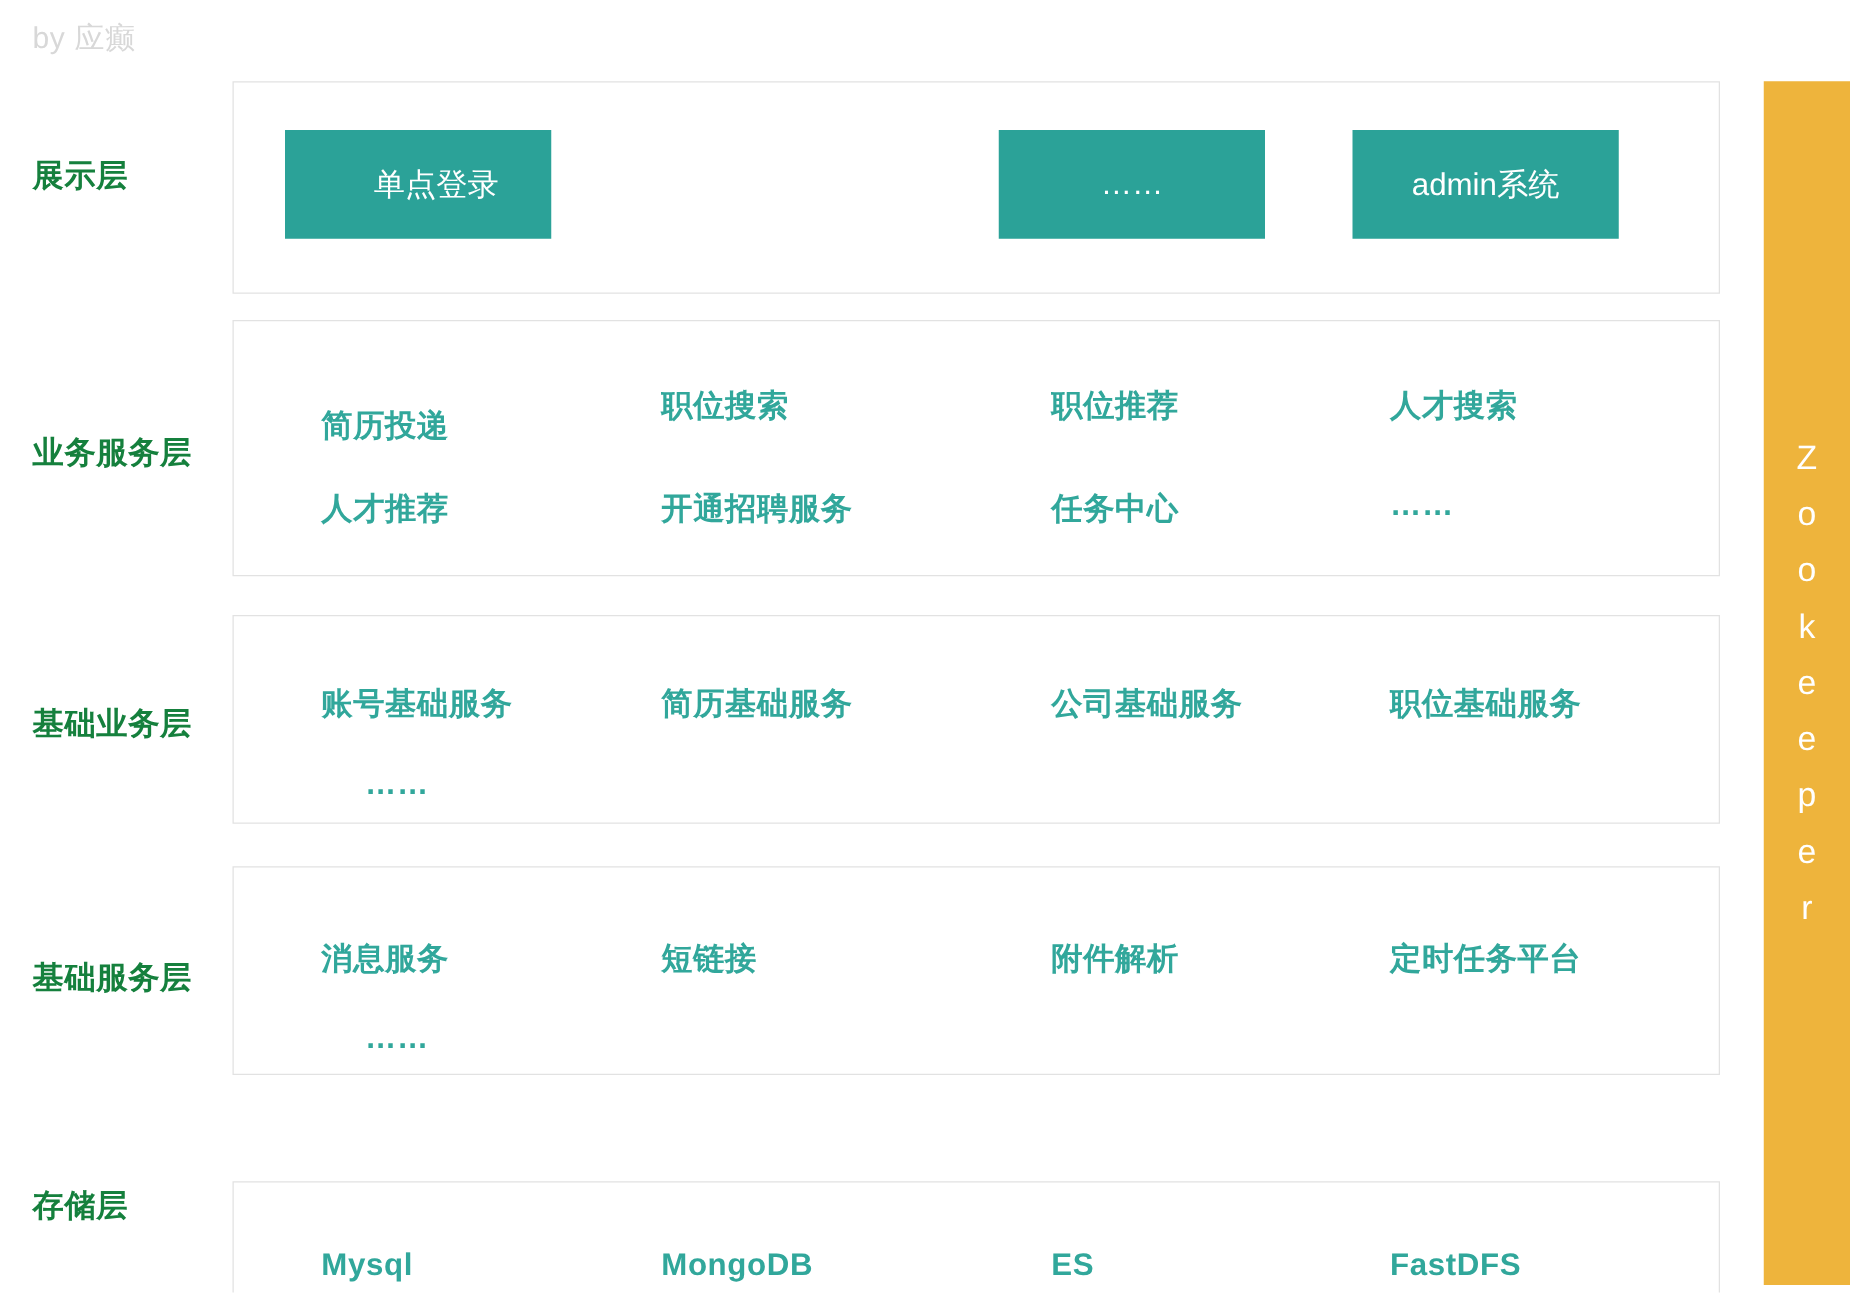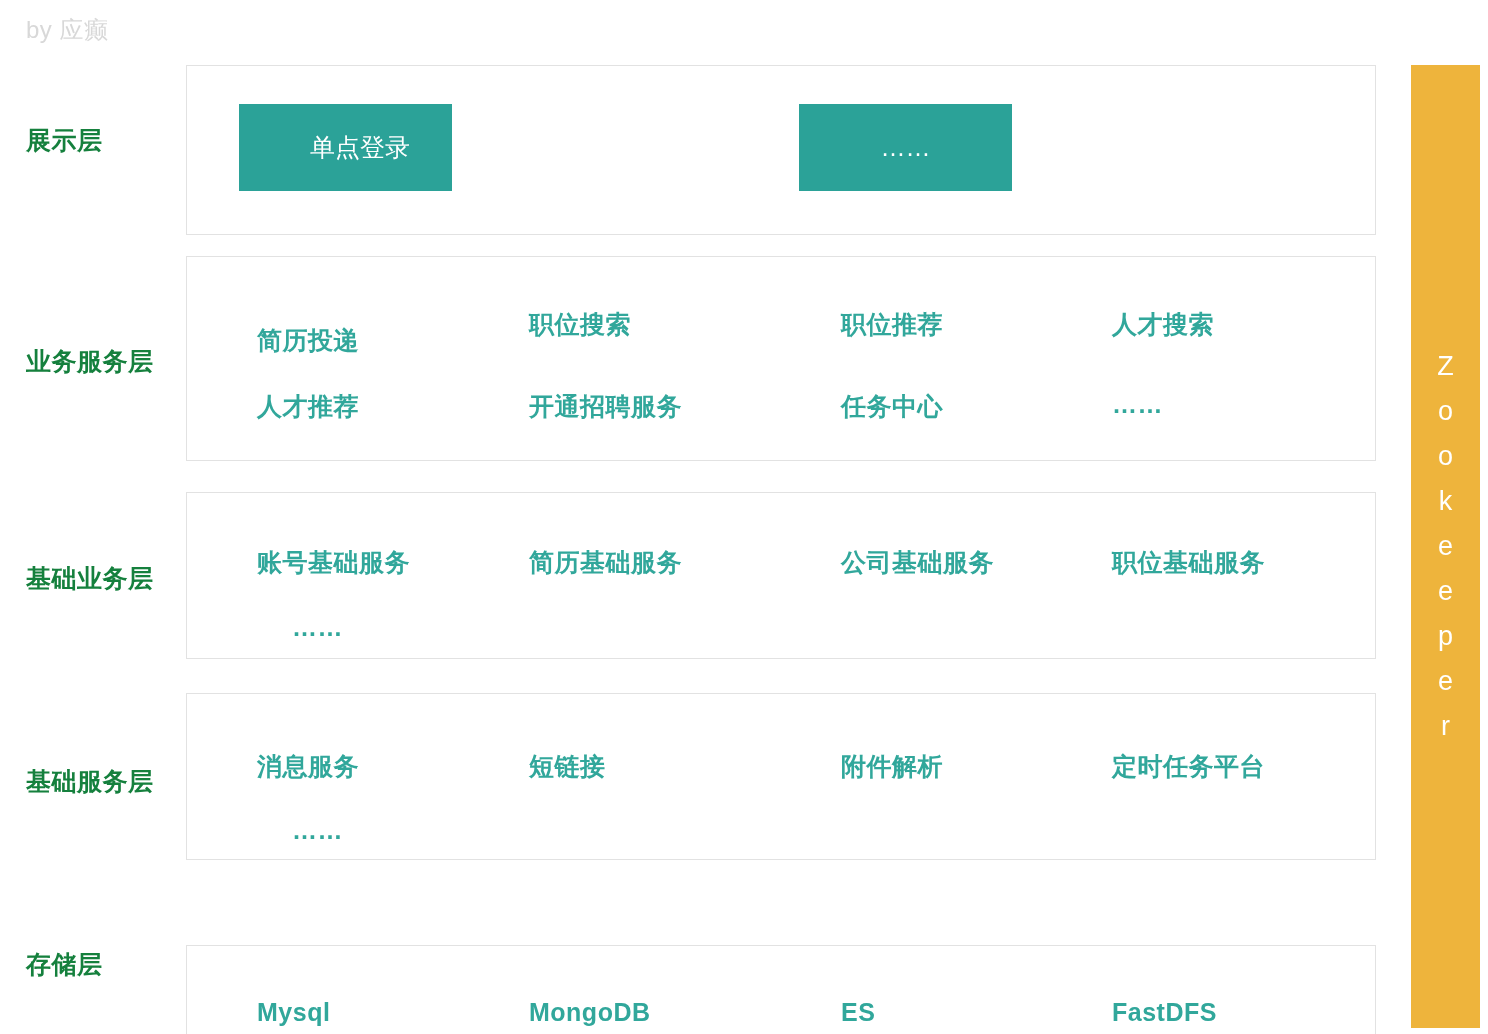--- a/index.html
+++ b/index.html
@@ -67,21 +67,21 @@
     width: 213px;
     height: 87px;
     background: #2ba298;
     color: #ffffff;
     font-size: 25px;
     display: flex;
     align-items: center;
     justify-content: center;
     box-sizing: border-box;
   }
-  .pres-box.p0 { left: 52px; padding-left: 29px; }
+  .pres-box.p0 { left: 41px; padding-left: 29px; }
   .pres-box.p1 { left: 331px; }
   .pres-box.p2 { left: 612px; }
   .pres-box.p3 { left: 895px; }
 
   
   .arrow {
     position: absolute;
     top: 193px;
     width: 5px;
     height: 58px;
@@ -154,20 +154,21 @@
 <body>
 
 <div id="header">
   <div id="byline">by 应癫</div>
 </div>
 
 <div class="layer-label" style="top:124px;">展示层</div>
 <div class="layer-box" style="top:65px; height:170px;">
   <div class="pres-box p0">单点登录</div>
   <div class="pres-box p2">……</div>
+  <div class="pres-box p3">admin系统</div>
 
   <div class="arrow a0">
     <div class="stem"></div>
     <div class="head"></div>
   </div>
   <div class="arrow a1">
     <div class="stem"></div>
     <div class="head"></div>
   </div>
   <div class="arrow a2">

